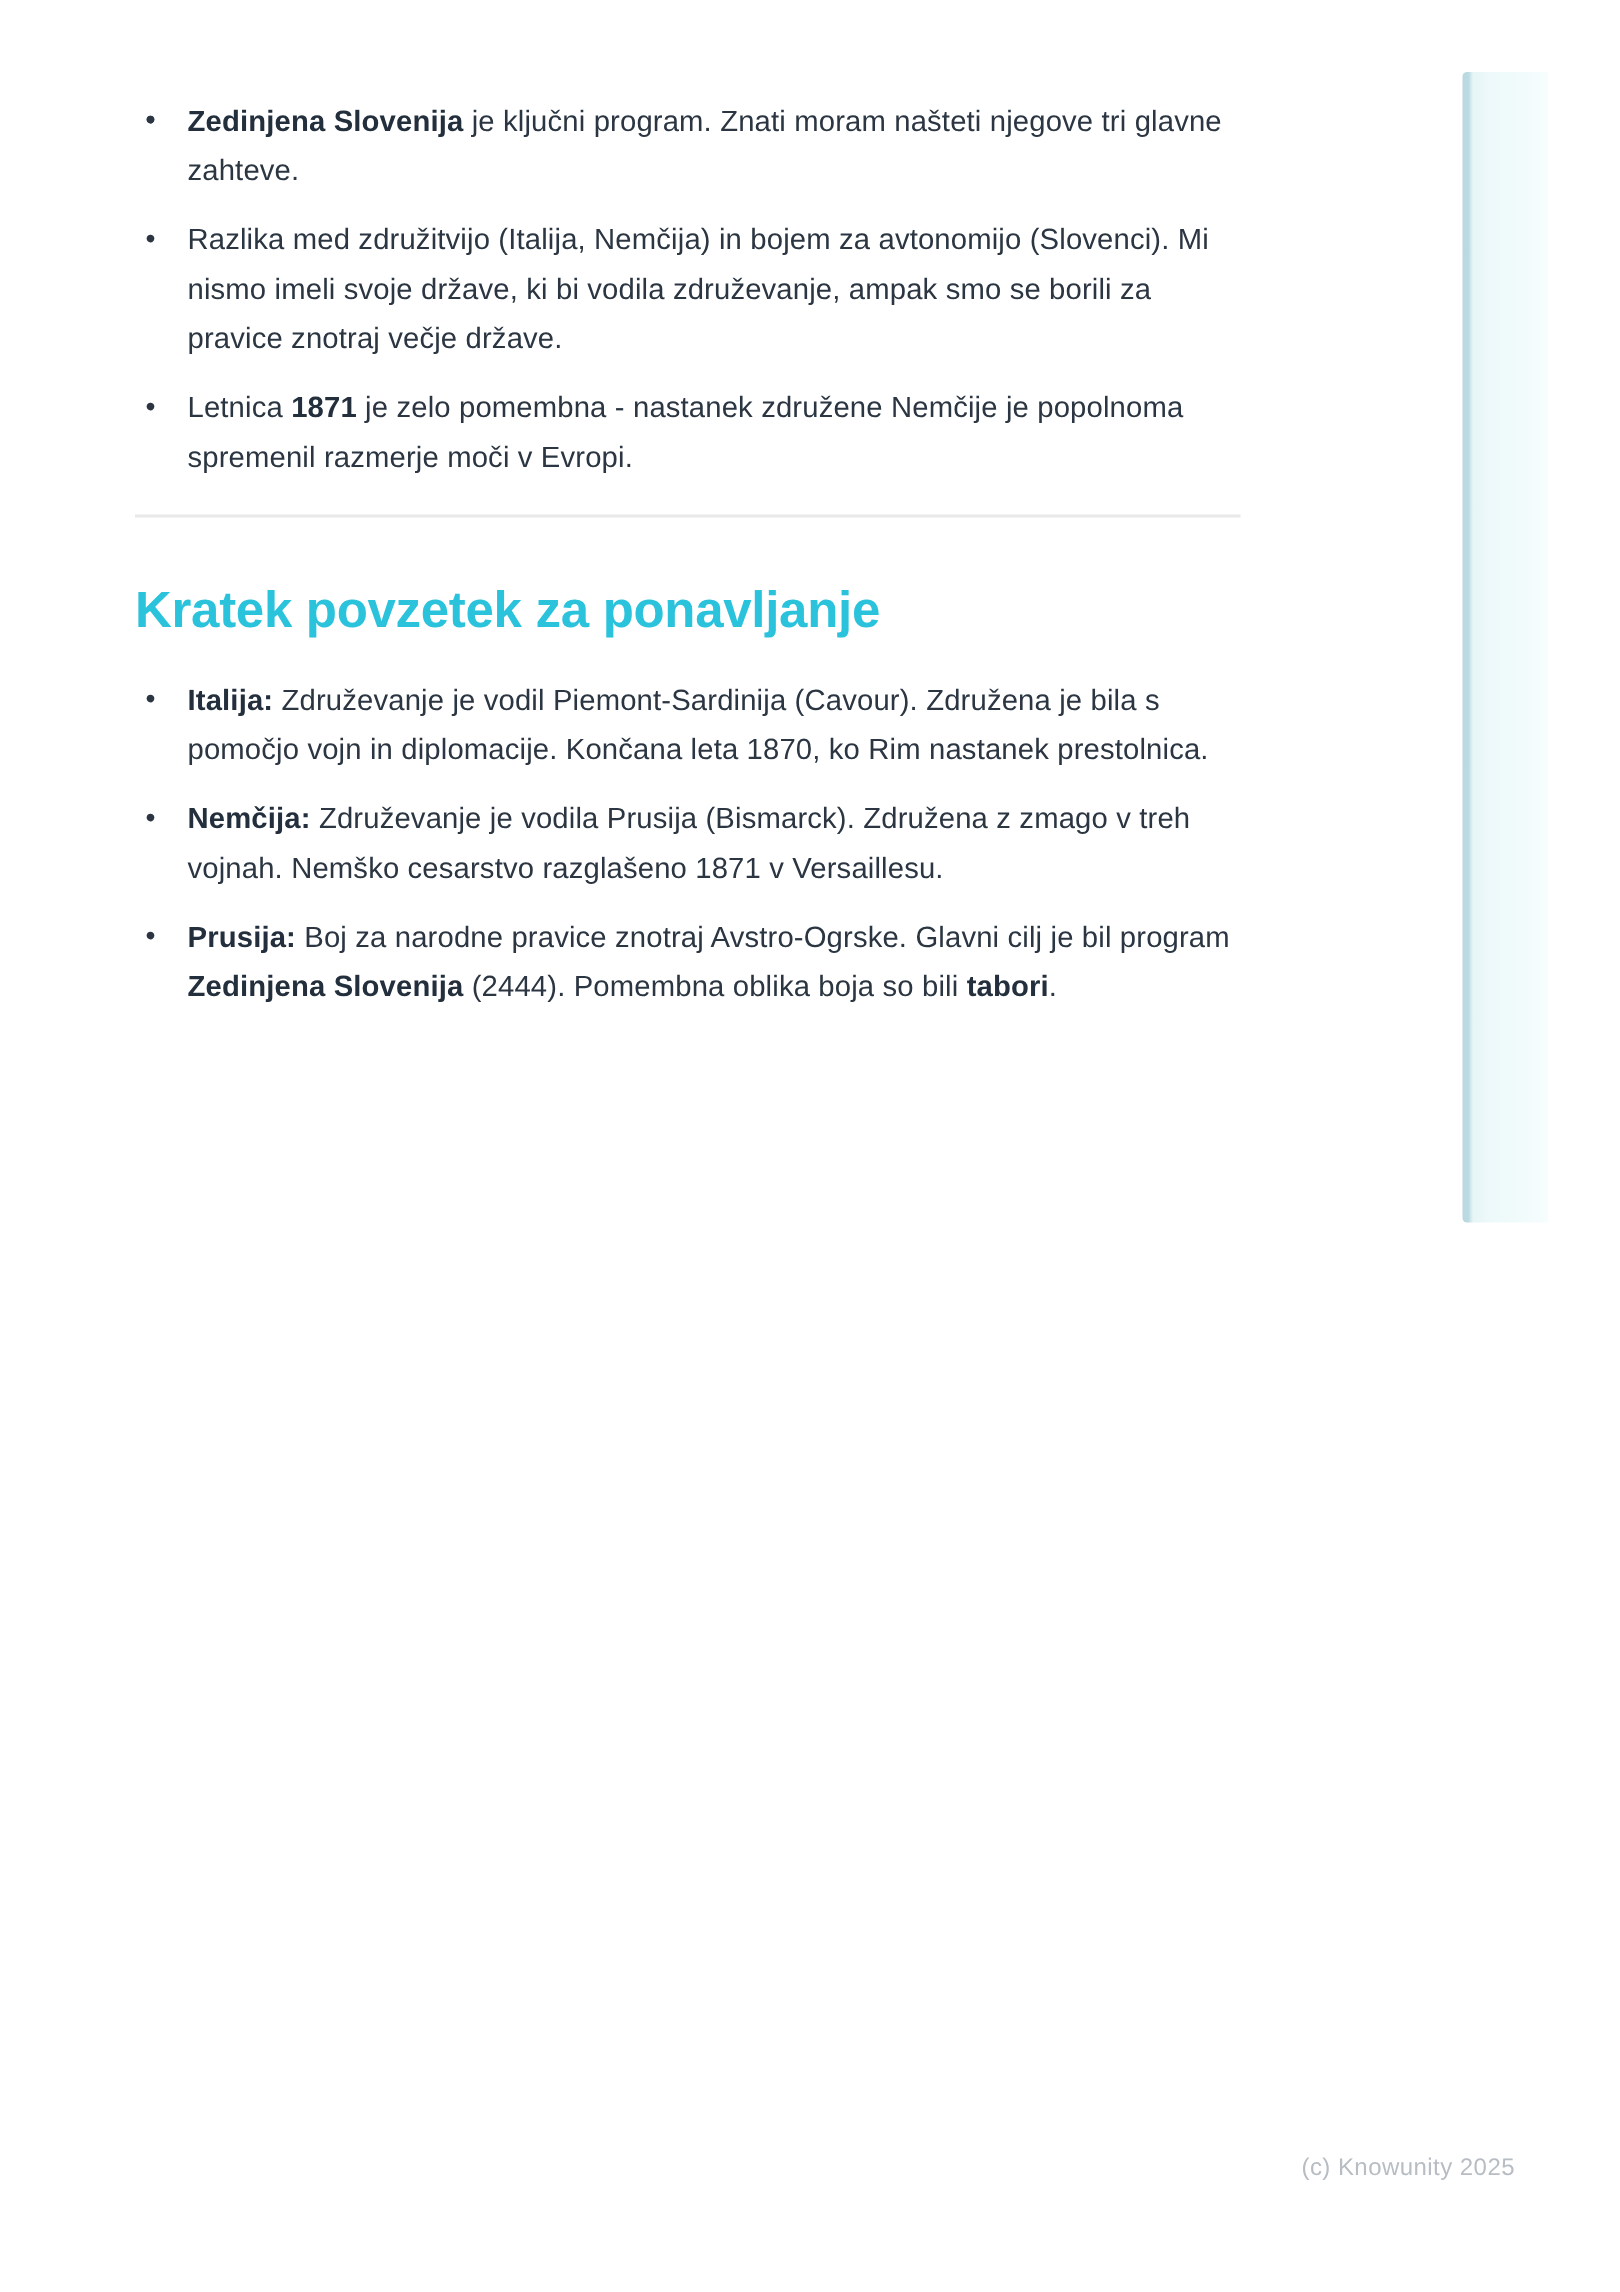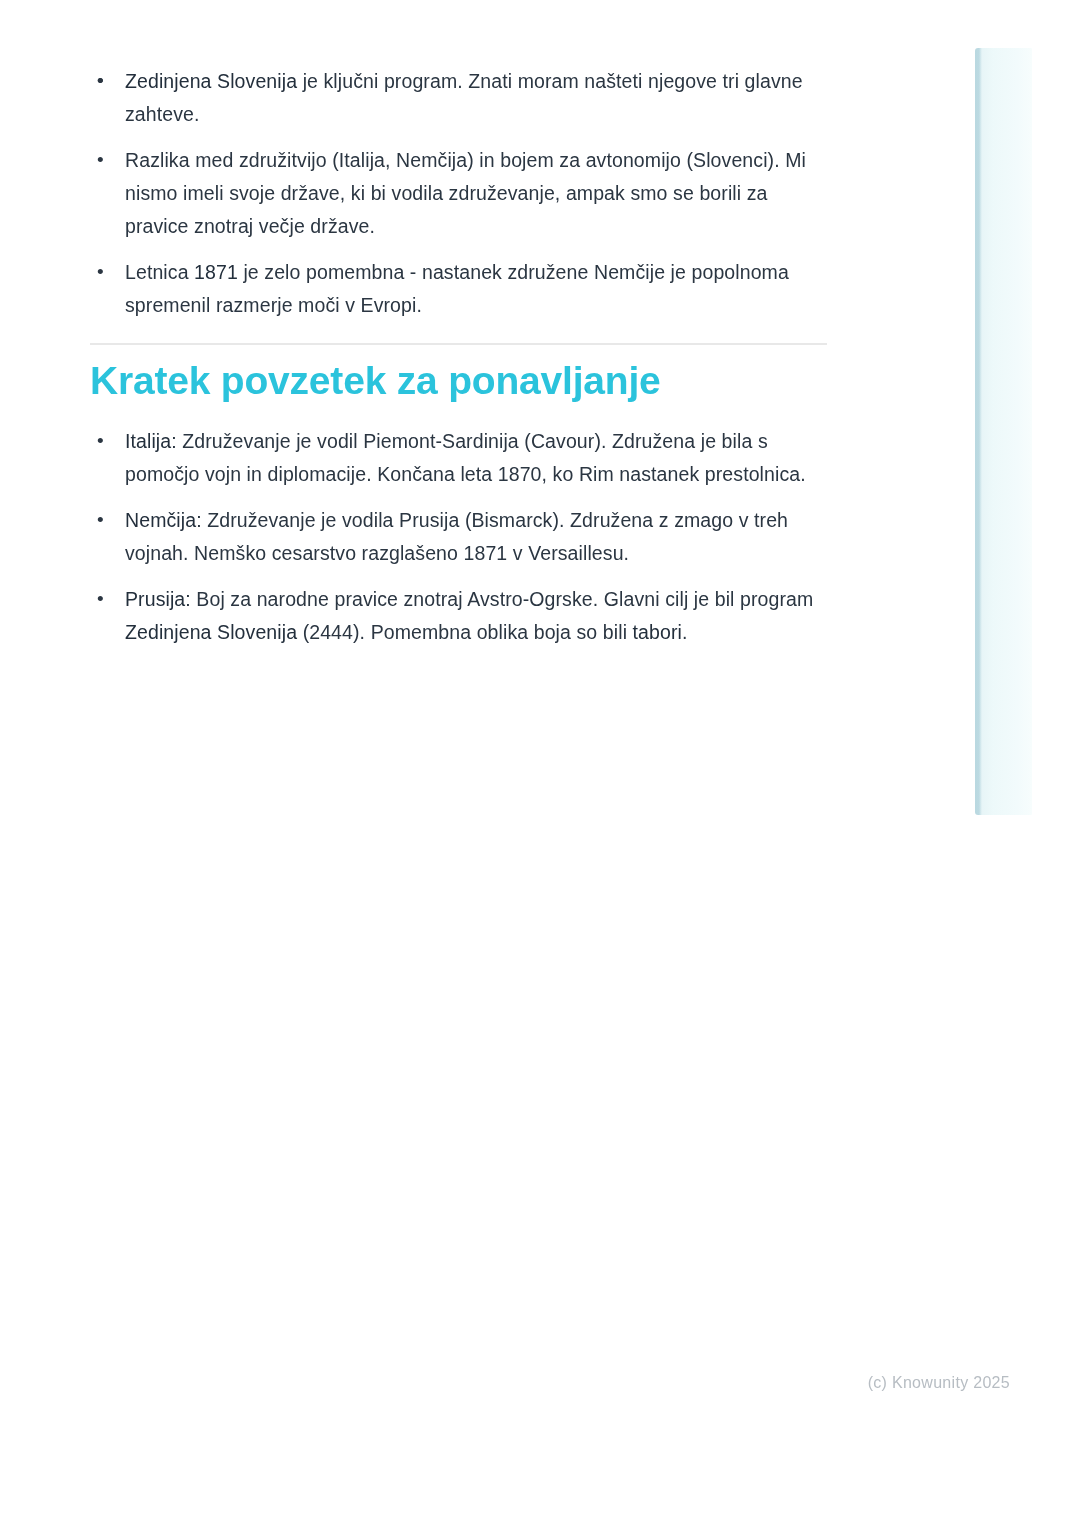--- a/index.html
+++ b/index.html
@@ -41,34 +41,34 @@
     color: #2b3642;
   }
   ul.notes li .dot {
     position: absolute;
     left: 7px;
     top: -1px;
     font-size: 19px;
     color: #2b3642;
   }
   ul.notes li strong {
-    font-weight: 400;
+    font-weight: 700;
     color: #232f3c;
     margin-top: 18px;
   }
   .divider {
     height: 2px;
     width: 737px;
     background: #e8e8e8;
     border: none;
     margin: 21px 0 0 0;
   }
   h2.summary-heading {
-    margin: 16px 0 0 0;
-    font-size: 39px;
+    margin: 42px 0 0 0;
+    font-size: 34px;
     line-height: 40px;
     font-weight: 700;
     letter-spacing: -0.2px;
     color: #2bc3dc;
   }
   ul.notes.summary-list {
     margin-top: 24px;
   }
   .side-bar {
     position: absolute;
@@ -78,21 +78,21 @@
     height: 767px;
     border-radius: 3px 1px 1px 3px;
     background: linear-gradient(to right,
       #b9d8e0 0px, #bcdae2 4px,
       #e7f5f7 7px, #edf9fa 18px,
       #f2fbfc 42px, #f7fdfd 57px);
   }
   .footer {
     position: absolute;
     right: 70px;
-    top: 1374px;
+    top: 1437px;
     font-size: 16px;
     letter-spacing: 0.3px;
     color: #b7bdc3;
   }
 </style>
 </head>
 <body>
 
 <div class="page">
 

